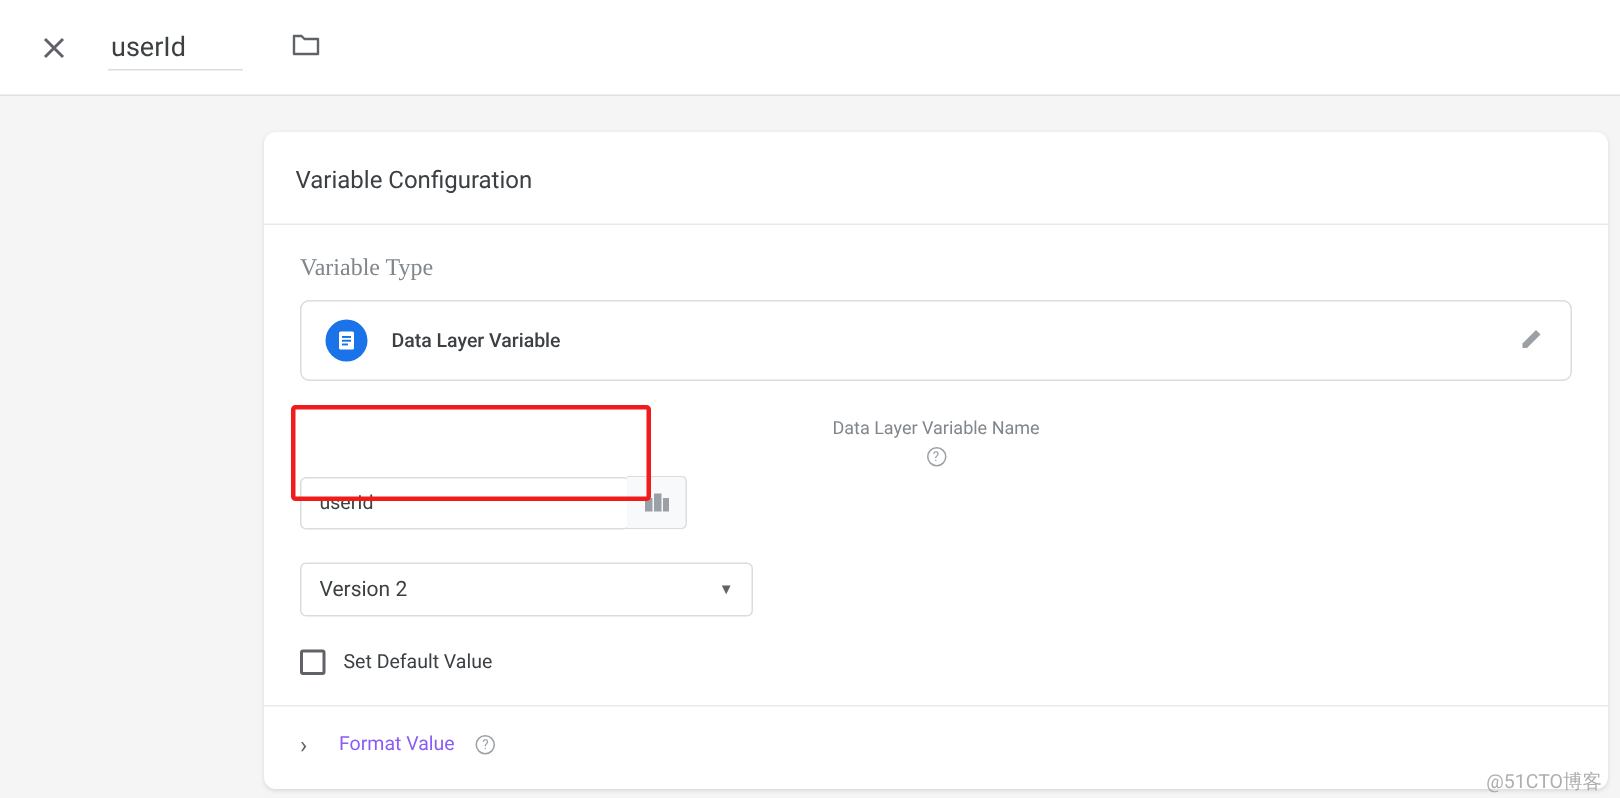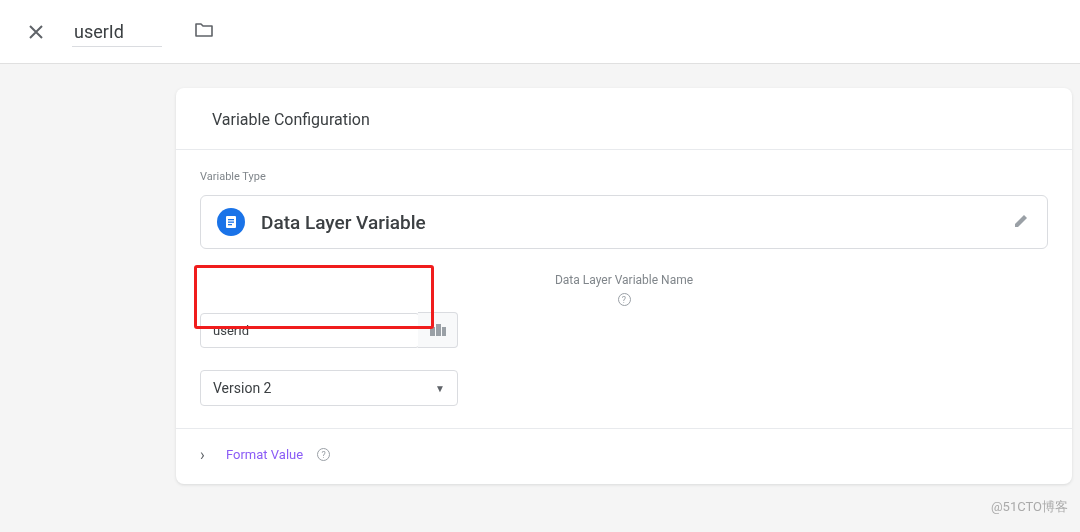--- a/index.html
+++ b/index.html
@@ -2,45 +2,45 @@
 <html><head>
   <meta charset="utf-8">
   <style>
     * { box-sizing: border-box; margin: 0; padding: 0; font-family: 'Roboto', 'Helvetica Neue', Arial, sans-serif; }
     body { background: #f5f5f5; width: 1080px; height: 532px; overflow: hidden; position: relative; }
     .header { background: #fff; height: 64px; display: flex; align-items: center; padding: 0 24px; border-bottom: 1px solid #e0e0e0; }
     .close-btn { width: 24px; height: 24px; display: flex; align-items: center; justify-content: center; cursor: pointer; color: #5f6368; margin-right: 24px; }
     .title-input { border: none; border-bottom: 1px solid #dadce0; font-size: 18px; color: #3c4043; padding: 4px 2px; width: 90px; outline: none; background: transparent; }
     .folder-icon { margin-left: 32px; color: #5f6368; }
     .card { background: #fff; margin: 24px 8px 0 176px; border-radius: 8px; box-shadow: 0 1px 3px rgba(60,64,67,0.15); padding: 0; }
-    .card-title { font-size: 16px; color: #3c4043; padding: 22px 36px 20px; border-bottom: 1px solid #e8eaed; }
+    .card-title { font-size: 16px; color: #3c4043; padding: 22px 21px 20px; border-bottom: 1px solid #e8eaed; }
     .card-body { padding: 20px 24px 8px; }
-    .section-label { font-size: 11px; color: #80868b; margin-bottom: 12px; }
+    .section-label { font-size: 16px; color: #80868b; margin-bottom: 12px; font-family: Liberation Serif, serif; }
     .type-row { border: 1px solid #dadce0; border-radius: 6px; padding: 12px 16px; display: flex; align-items: center; justify-content: space-between; margin-bottom: 24px; cursor: pointer; }
     .type-left { display: flex; align-items: center; }
     .type-icon { width: 28px; height: 28px; border-radius: 50%; background: #1a73e8; display: flex; align-items: center; justify-content: center; margin-right: 16px; }
-    .type-name { font-size: 19px; font-weight: 500; color: #3c4043; }
+    .type-name { font-size: 13px; font-weight: 500; color: #3c4043; }
     .pencil { color: #9aa0a6; }
     .field-group { margin-bottom: 22px; position: relative; }
     .field-label { font-size: 12px; color: #80868b; margin-bottom: 6px; display: flex; align-items: center; gap: 6px; flex-direction: column; }
     .help-icon { width: 13px; height: 13px; border: 1px solid #9aa0a6; border-radius: 50%; display: inline-flex; align-items: center; justify-content: center; font-size: 9px; color: #9aa0a6; }
     .input-row { display: flex; align-items: center; gap: 0; }
     .text-input { border: 1px solid #dadce0; border-radius: 4px; padding: 9px 12px; font-size: 13px; color: #3c4043; width: 220px; outline: none; }
     .highlight-box { position: absolute; border: 3px solid #f01c1c; border-radius: 3px; left: -6px; top: -8px; width: 240px; height: 64px; pointer-events: none; }
     .adjunct-btn { border: 1px solid #dadce0; border-left: none; border-radius: 0 4px 4px 0; background: #f8f9fa; width: 40px; height: 36px; display: flex; align-items: center; justify-content: center; color: #9aa0a6; cursor: pointer; margin-left: -2px; }
-    .select { border: 1px solid #dadce0; border-radius: 4px; padding: 9px 12px; font-size: 14px; color: #3c4043; width: 258px; display: flex; justify-content: space-between; align-items: center; cursor: pointer; background: #fff; }
+    .select { border: 1px solid #dadce0; border-radius: 4px; padding: 9px 12px; font-size: 14px; color: #3c4043; width: 302px; display: flex; justify-content: space-between; align-items: center; cursor: pointer; background: #fff; }
     .dropdown-arrow { color: #5f6368; font-size: 10px; }
     .checkbox-row { display: flex; align-items: center; gap: 12px; margin-bottom: 20px; cursor: pointer; }
     .checkbox { width: 17px; height: 17px; border: 2px solid #5f6368; border-radius: 2px; background: #fff; }
     .checkbox-label { font-size: 13px; color: #3c4043; }
     .divider { border-top: 1px solid #e8eaed; margin: 0 -24px; }
     .expand-row { display: flex; align-items: center; gap: 14px; padding: 16px 0 12px; cursor: pointer; }
     .chevron { color: #5f6368; font-size: 16px; width: 12px; }
     .expand-label { font-size: 13px; color: #8b5cf6; }
-    .watermark { position: absolute; right: 12px; bottom: 16px; font-size: 13px; color: rgba(120,120,120,0.6); }
+    .watermark { position: absolute; right: 12px; bottom: 2px; font-size: 13px; color: rgba(120,120,120,0.6); }
   </style>
 </head>
 <body>
 
 <div class="header">
   <div class="close-btn">
     <svg width="16" height="16" viewBox="0 0 16 16">
         <path d="M2 2 L14 14 M14 2 L2 14" stroke="#5f6368" stroke-width="2" fill="none"></path>
       </svg>
   </div>
@@ -93,20 +93,24 @@
       </div>
     </div>
 
     <div class="field-group">
       <div class="select">
         <span>Version 2</span>
         <span class="dropdown-arrow">▼</span>
       </div>
     </div>
 
+    <div class="checkbox-row">
+      <div class="checkbox"></div>
+      <div class="checkbox-label">Set Default Value</div>
+    </div>
 
     <div class="divider"></div>
 
     <div class="expand-row">
       <span class="chevron">›</span>
       <span class="expand-label">Format Value</span>
       <span class="help-icon">?</span>
     </div>
   </div>
 </div>

